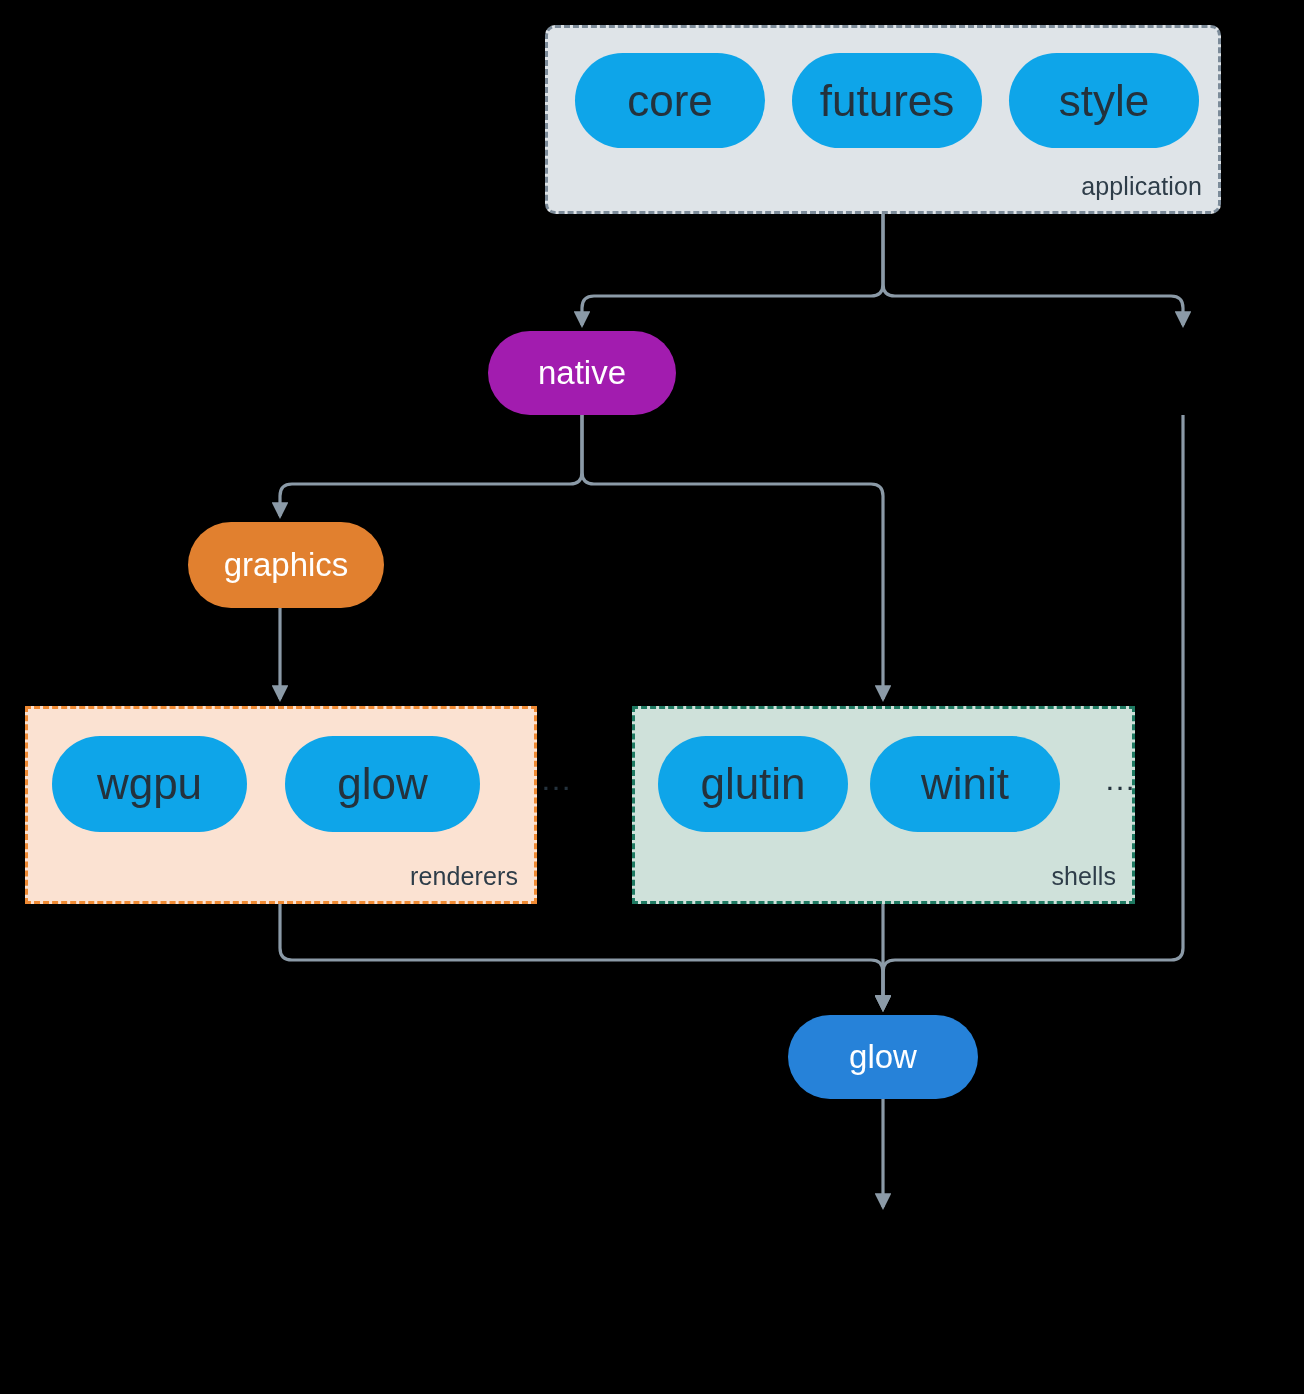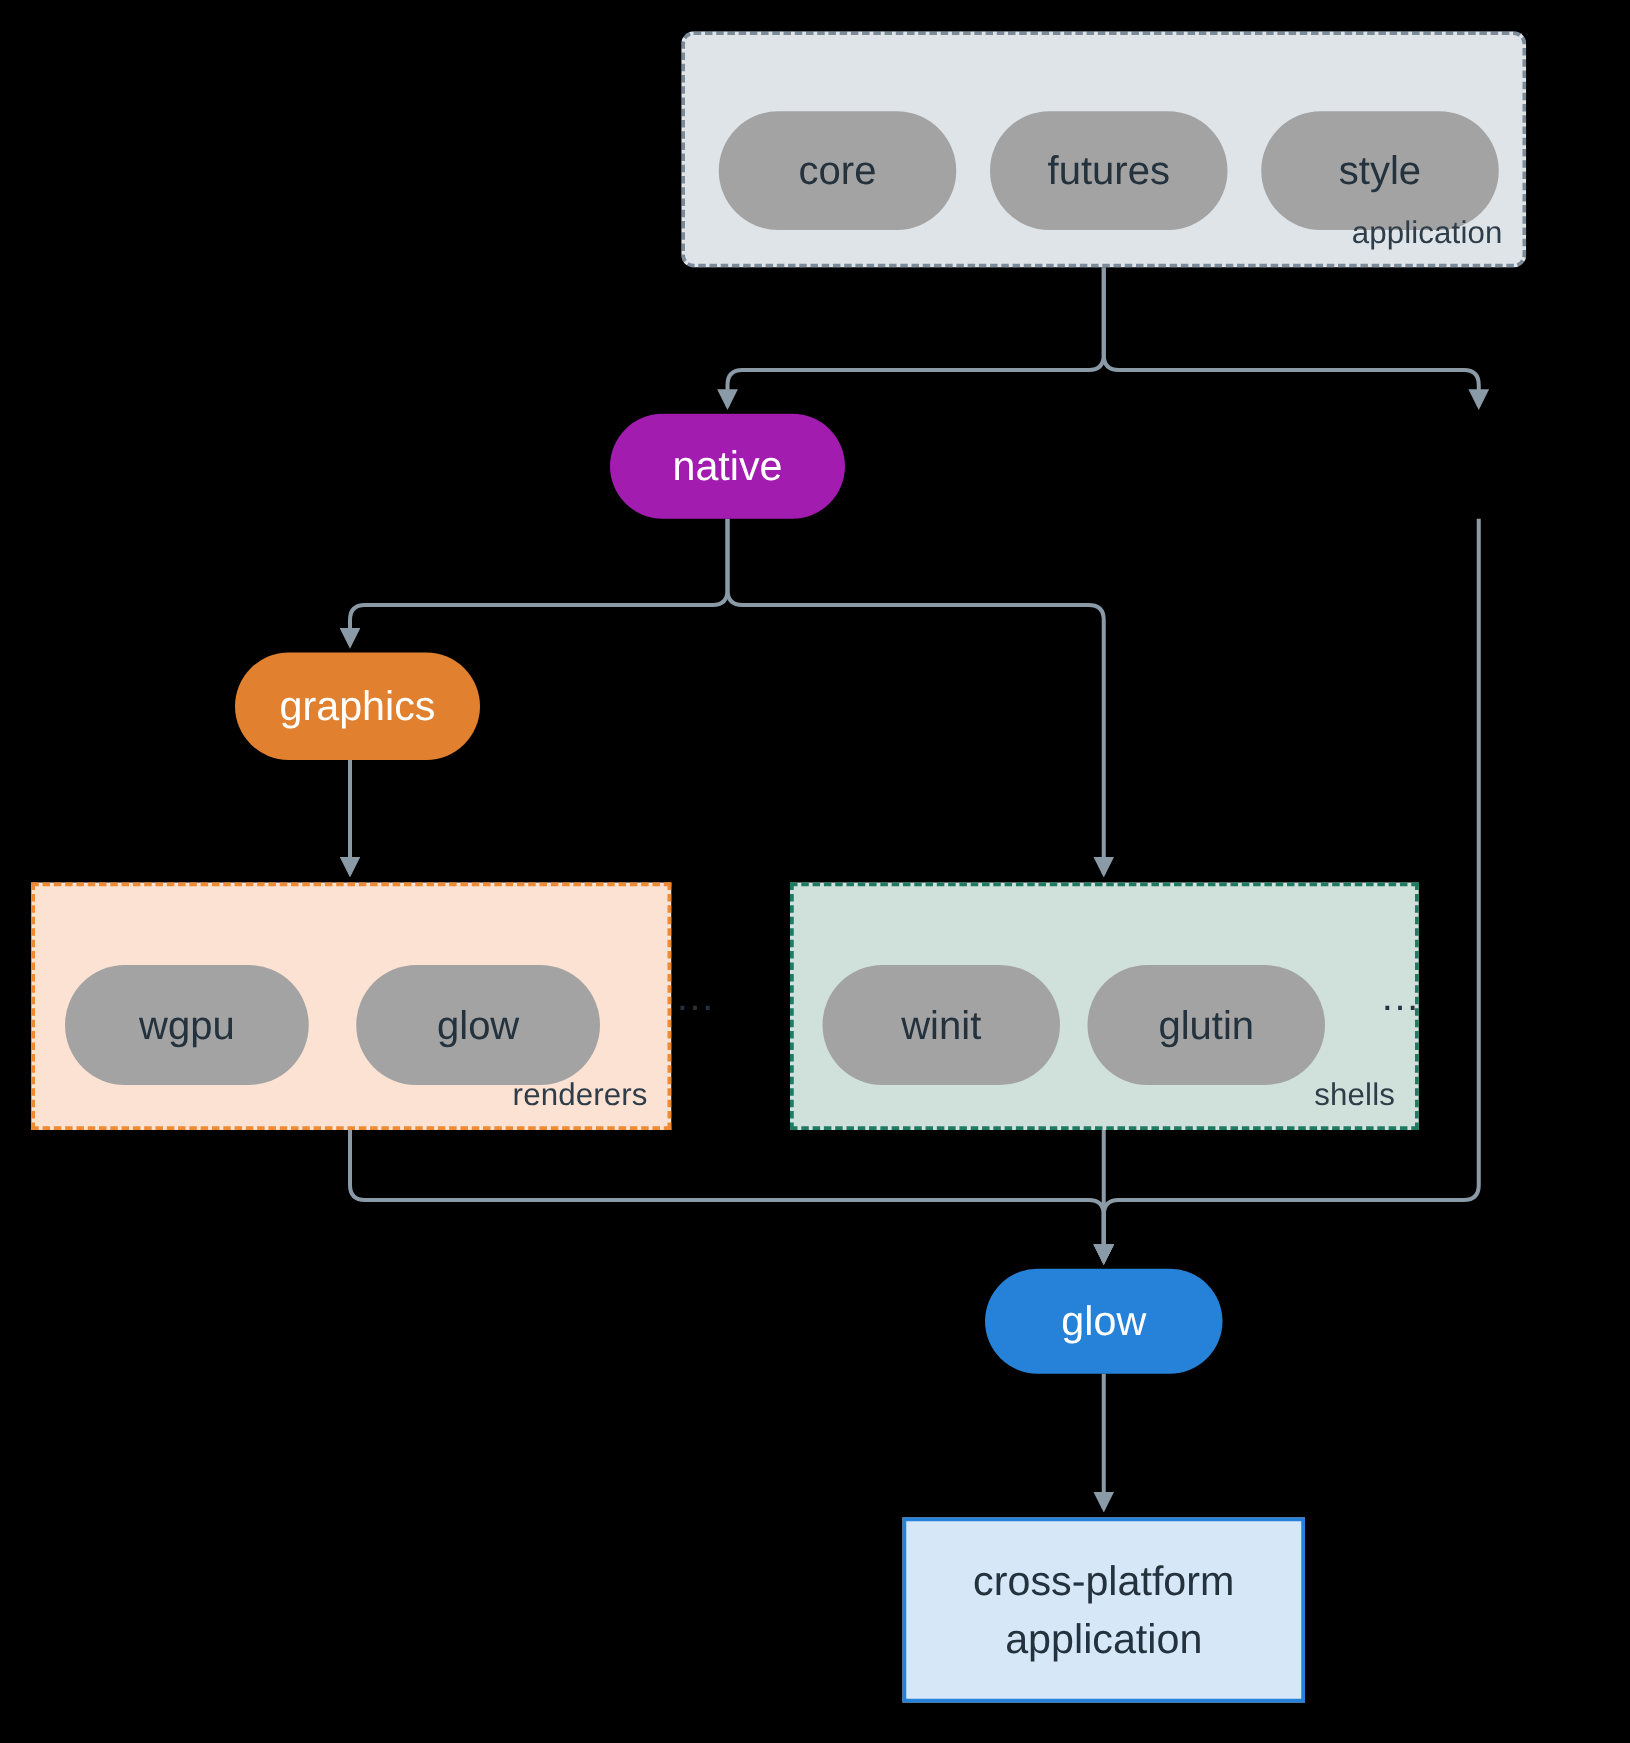--- a/index.html
+++ b/index.html
@@ -62,30 +62,29 @@
   }
 
   
   .chips {
     position: absolute;
     left: 0; top: 0;
     display: flex;
     align-items: center;
   }
   .chip {
-    background: #a3a3a3;
+    background: #0ea5e9;
     color: #24323d;
     border-radius: 999px;
     display: flex;
     align-items: center;
     justify-content: center;
-    font-size: 32px;
+    font-size: 44px;
     box-sizing: border-box;
     white-space: nowrap;
-    margin-top: 36px;
   }
   .ellipsis {
     color: #24323d;
     font-size: 32px;
     line-height: 1;
     padding-bottom: 10px;
     white-space: nowrap;
   }
 
   .chips-foundations { left: 27px; top: 25px; gap: 27px; }
@@ -195,27 +194,23 @@
     <div class="chips chips-renderers">
       <div class="chip">wgpu</div>
       <div class="chip">glow</div>
       <div class="ellipsis">…</div>
     </div>
     <div class="group-label">renderers</div>
   </div>
 
   <div class="group group-shells">
     <div class="chips chips-shells">
+      <div class="chip">glutin</div>
       <div class="chip">winit</div>
-      <div class="chip">glutin</div>
       <div class="ellipsis">…</div>
     </div>
     <div class="group-label">shells</div>
   </div>
 
   <div class="node node-pill node-iced">glow</div>
 
-  <div class="node node-app">
-    <span class="line">cross-platform</span>
-    <span class="line">application</span>
-  </div>
 
 </div>
 
 </body></html>

